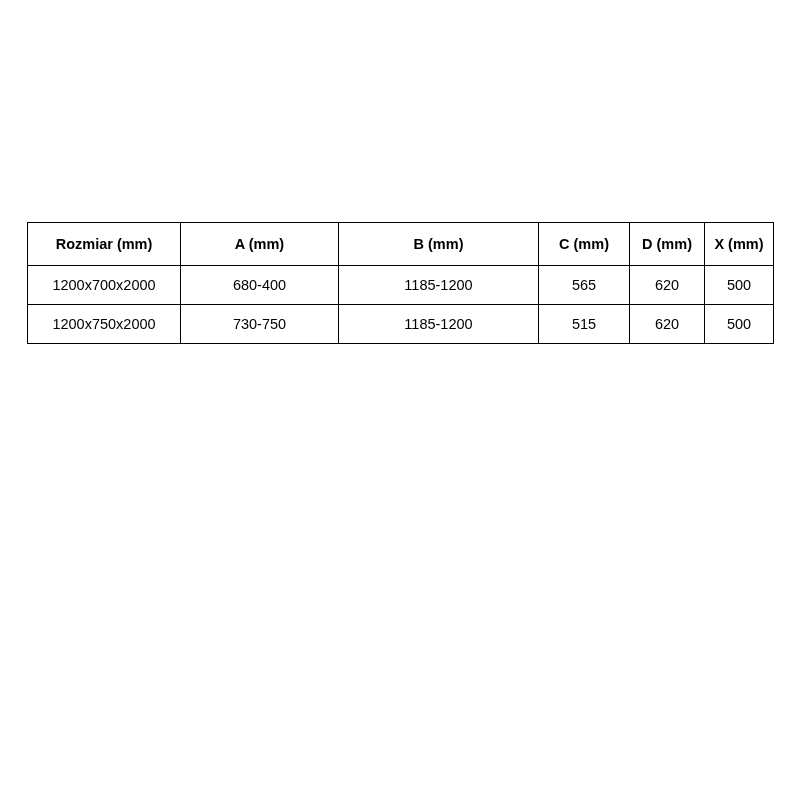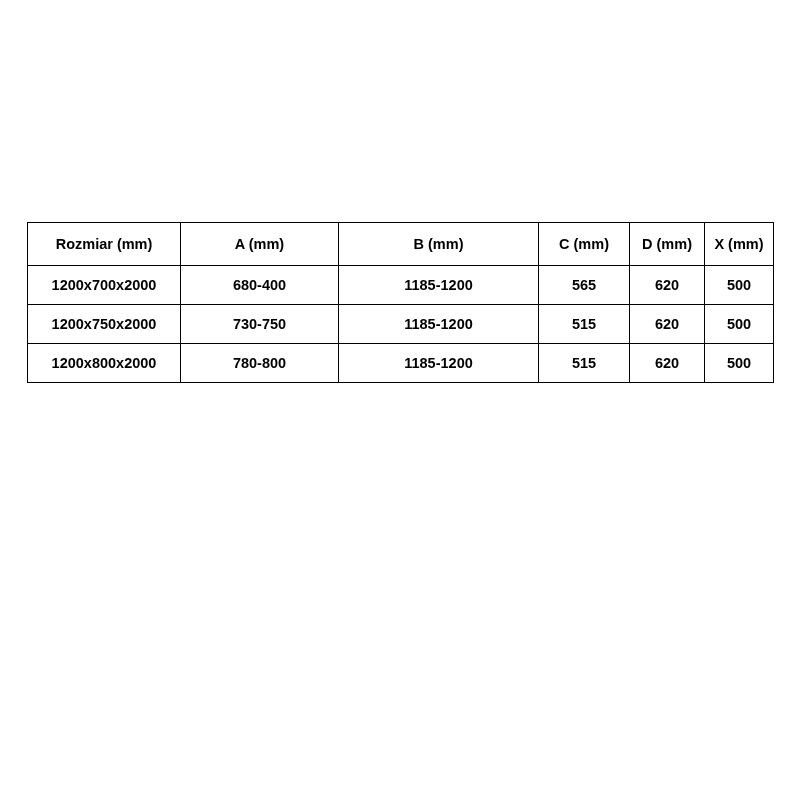--- a/index.html
+++ b/index.html
@@ -39,21 +39,21 @@
     font-size: 14.5px;
     height: 38px;
     padding: 0 2px;
     white-space: nowrap;
   }
   table.spec th {
     font-weight: bold;
     height: 42px;
   }
   table.spec td {
-    font-weight: bold;
+    font-weight: normal;
   }
   
   col.c0 { width: 153px; }
   col.c1 { width: 158px; }
   col.c2 { width: 200px; }
   col.c3 { width: 91px; }
   col.c4 { width: 75px; }
   col.c5 { width: 69px; }
 </style>
 </head>
@@ -90,24 +90,16 @@
           <td>500</td>
         </tr>
         <tr>
           <td>1200x750x2000</td>
           <td>730-750</td>
           <td>1185-1200</td>
           <td>515</td>
           <td>620</td>
           <td>500</td>
         </tr>
-        <tr>
-          <td>1200x800x2000</td>
-          <td>780-800</td>
-          <td>1185-1200</td>
-          <td>515</td>
-          <td>620</td>
-          <td>500</td>
-        </tr>
       </tbody>
     </table>
   </div>
 </div>
 
 </body></html>

